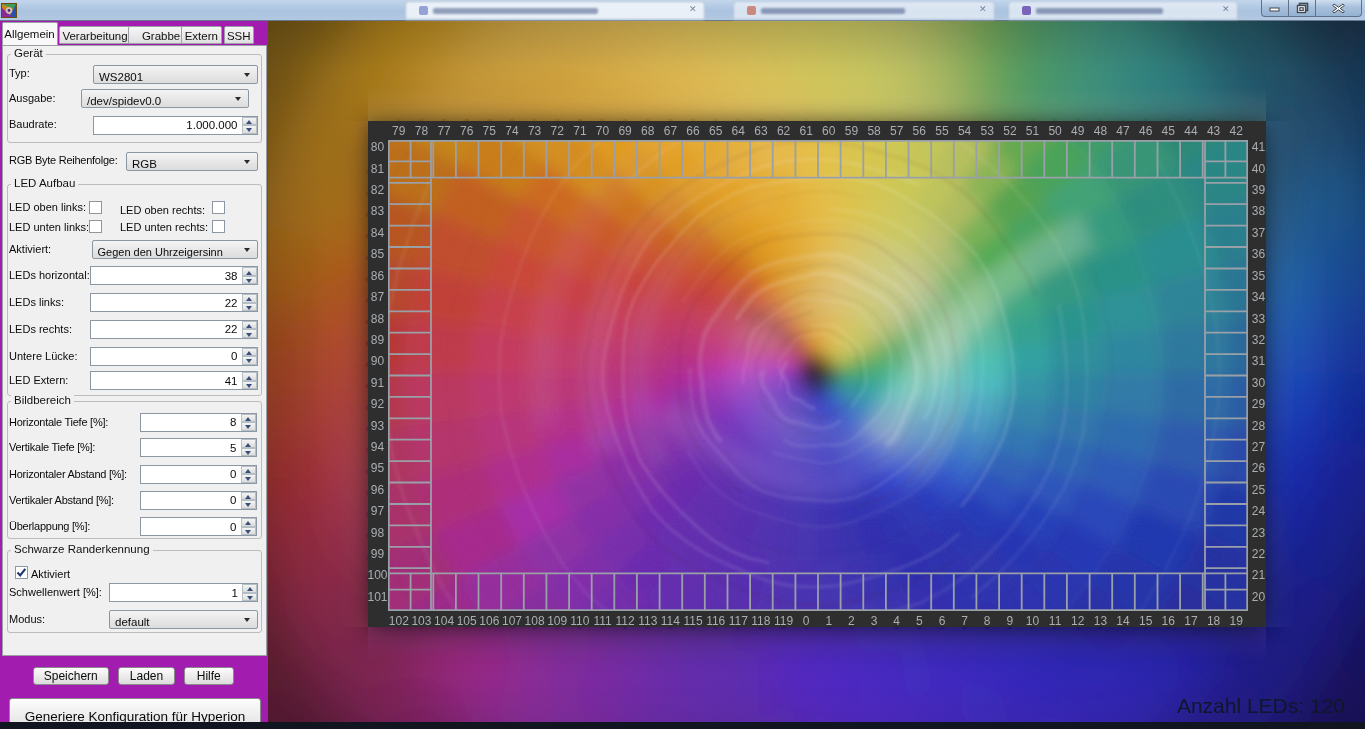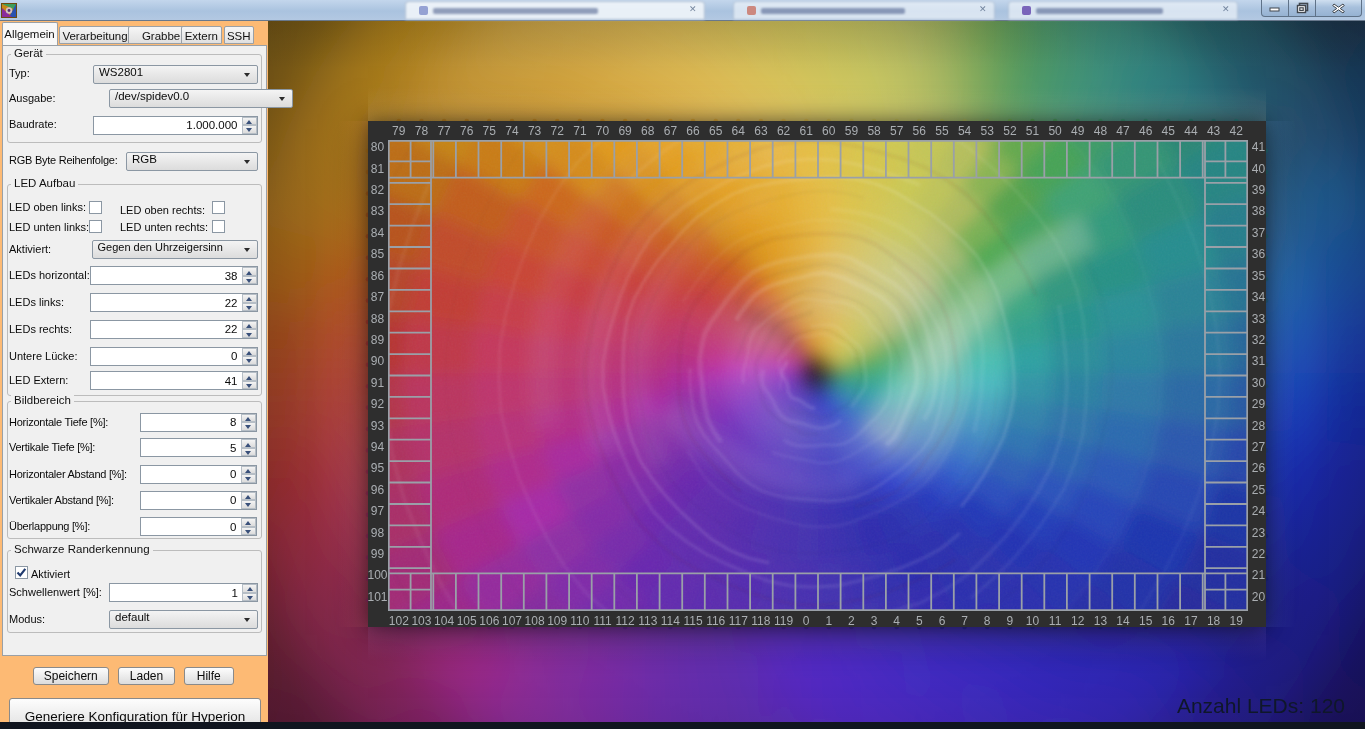--- a/index.html
+++ b/index.html
@@ -17,31 +17,31 @@
 .wb:first-child {border-radius:0 0 0 4px}
 .wb:last-child {border-radius:0 0 4px 0}
 .wb+.wb {border-left:none}
 #bg {position:absolute;left:268px;top:21px;width:1097px;height:708px;overflow:hidden}
 #vig {position:absolute;inset:0;background:
  radial-gradient(ellipse 840px 600px at 549.0px 352px, rgba(0,0,0,0) 45%, rgba(4,4,16,.40) 97%),
  linear-gradient(rgba(25,12,0,.10), rgba(0,0,0,0) 48px)}
 #frame {position:absolute;left:368px;top:121px;width:898px;height:506px;background:#2e2e2e;
   box-shadow:0 8px 42px rgba(0,0,0,.55), 0 0 16px rgba(0,0,0,.35)}
 #img {position:absolute;left:19.5px;top:19px;width:860px;height:471px;overflow:hidden;background:#888}
-#panel {position:absolute;left:0;top:21px;width:268px;height:708px;background:#fdba74;font-size:11px}
+#panel {position:absolute;left:0;top:21px;width:268px;height:708px;background:#a21caf;font-size:11px}
 .pane {position:absolute;left:2px;top:23.5px;width:265px;height:611px;border:1px solid #9aa0a6;background:#f0f0f0}
 .tab {position:absolute;top:5px;height:17.5px;background:linear-gradient(#f6f6f6,#e0e0e0);border:1px solid #9aa0a6;
   border-radius:2px 2px 0 0;text-align:center;font-size:11.5px;padding-top:2.5px;color:#111}
 .tab.act {top:0.5px;height:23.5px;background:#f8f8f8;border-bottom:none;z-index:3;padding-top:5px}
 .grp {position:absolute;border:1px solid #bcbcbc;border-radius:3px}
 .gt {position:absolute;background:#f0f0f0;padding:0 3px;font-size:11.5px;color:#111;z-index:2}
 .lb {position:absolute;color:#0a0a0a;white-space:nowrap;font-size:11px}
 .lb.sq {letter-spacing:-0.25px}
 .cmb {position:absolute;border:1px solid #8b97a3;border-radius:2px;background:linear-gradient(#f4f4f4,#e9e9e9 45%,#dcdcdc);
-  display:flex;align-items:flex-start;padding-left:5px;color:#0a0a0a}
+  display:flex;align-items:flex-end;padding-left:5px;color:#0a0a0a}
 .cmb i {position:absolute;right:7px;top:50%;margin-top:-1.5px;width:0;height:0;border:3.8px solid transparent;border-top:4.6px solid #2b2b2b;border-bottom:none}
 .spn {position:absolute;border:1px solid #8b97a3;background:#fff;color:#0a0a0a}
 .spn span {position:absolute;right:19px;top:2.5px;font-size:11.5px}
 .spn .sb {position:absolute;right:0;top:0;bottom:0;width:15px;display:flex;flex-direction:column}
 .spn .sb b {flex:1;background:linear-gradient(#f4f4f4,#dcdcdc);border:1px solid #b6bec6;position:relative}
 .spn .sb b.u:after,.spn .sb b.d:after {content:"";position:absolute;left:50%;top:50%;width:0;height:0;border:3px solid transparent}
 .spn .sb b.u:after {margin:-4px 0 0 -3px;border-bottom:4px solid #39507a}
 .spn .sb b.d:after {margin:-1px 0 0 -3px;border-top:4px solid #39507a}
 .cb {position:absolute;width:13px;height:13px;background:#fff;border:1px solid #8b97a3;display:flex;align-items:center;justify-content:center}
 .btn {position:absolute;background:linear-gradient(#fdfdfd,#eee 45%,#dcdcdc);border:1px solid #8a8a8a;border-radius:3px;
@@ -2093,21 +2093,21 @@
       <div class="tab" style="left:181px;width:40.5px">Extern</div>
       <div class="tab" style="left:224px;width:29.5px">SSH</div>
       <div class="grp" style="left:7px;top:33px;width:254.5px;height:89px"></div>
       <div class="gt" style="left:11px;top:26px">Gerät</div>
       <div class="lb" style="left:9px;top:46px">Typ:</div>
       <div class="cmb" style="left:93px;top:43.5px;width:164.5px;height:19px">
         <span style="font-size:11.5px">WS2801</span>
         <i></i>
       </div>
       <div class="lb" style="left:9px;top:70.5px">Ausgabe:</div>
-      <div class="cmb" style="left:109px;top:68px;width:184px;height:19px">
+      <div class="cmb" style="left:81px;top:68px;width:168px;height:19px">
         <span style="font-size:11.5px">/dev/spidev0.0</span>
         <i></i>
       </div>
       <div class="lb" style="left:9px;top:97px">Baudrate:</div>
       <div class="spn" style="left:93px;top:94.5px;width:164.5px;height:19px">
         <span>1.000.000</span>
         <div class="sb">
           <b class="u"></b>
           <b class="d"></b>
         </div>

